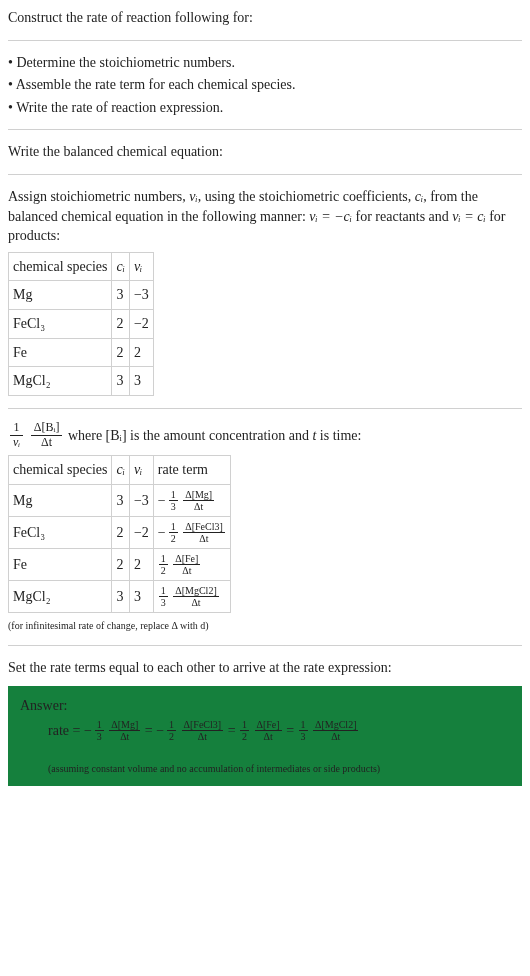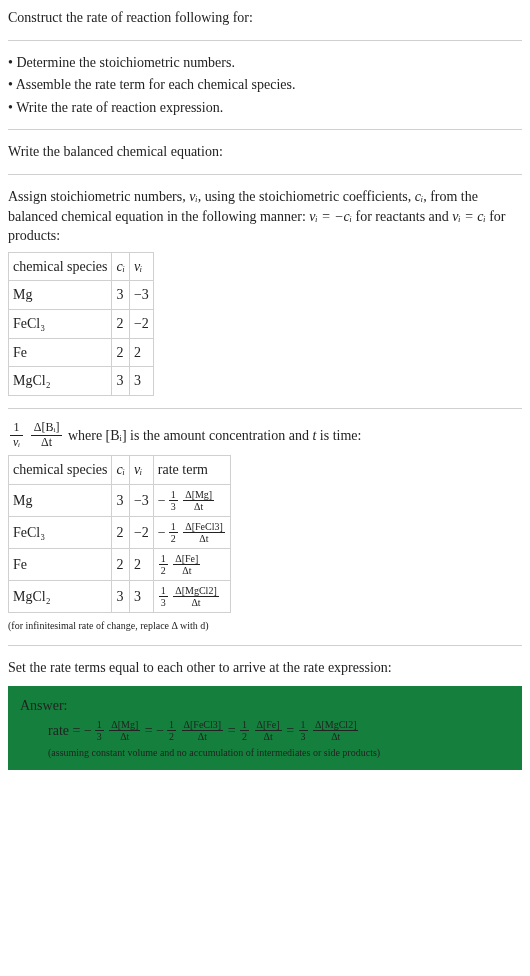--- a/index.html
+++ b/index.html
@@ -50,21 +50,21 @@
   }
   .frac-outer .num { display: block; border-bottom: 1px solid #222; padding: 0 3px; }
   .frac-outer .den { display: block; padding: 0 3px; }
   .small-note { font-size: 10px; color: #222; margin-top: 3px; }
   .answer-box {
     background: #15803d;
     padding: 10px 12px;
     margin-top: 8px;
   }
   .answer-box .label { margin-bottom: 4px; }
-  .answer-box .rate-line { margin-left: 28px; margin-bottom: 4px; white-space: nowrap; }
+  .answer-box .rate-line { margin-left: 28px; margin-bottom: 20px; white-space: nowrap; }
   .answer-box .assume { font-size: 10px; margin-left: 28px; }
   .minus { margin-right: 2px; }
   .inline-mid { vertical-align: middle; }
 </style>
 </head>
 <body>
 
 <div class="section">
   <p>Construct the rate of reaction following for:</p>
 </div>

